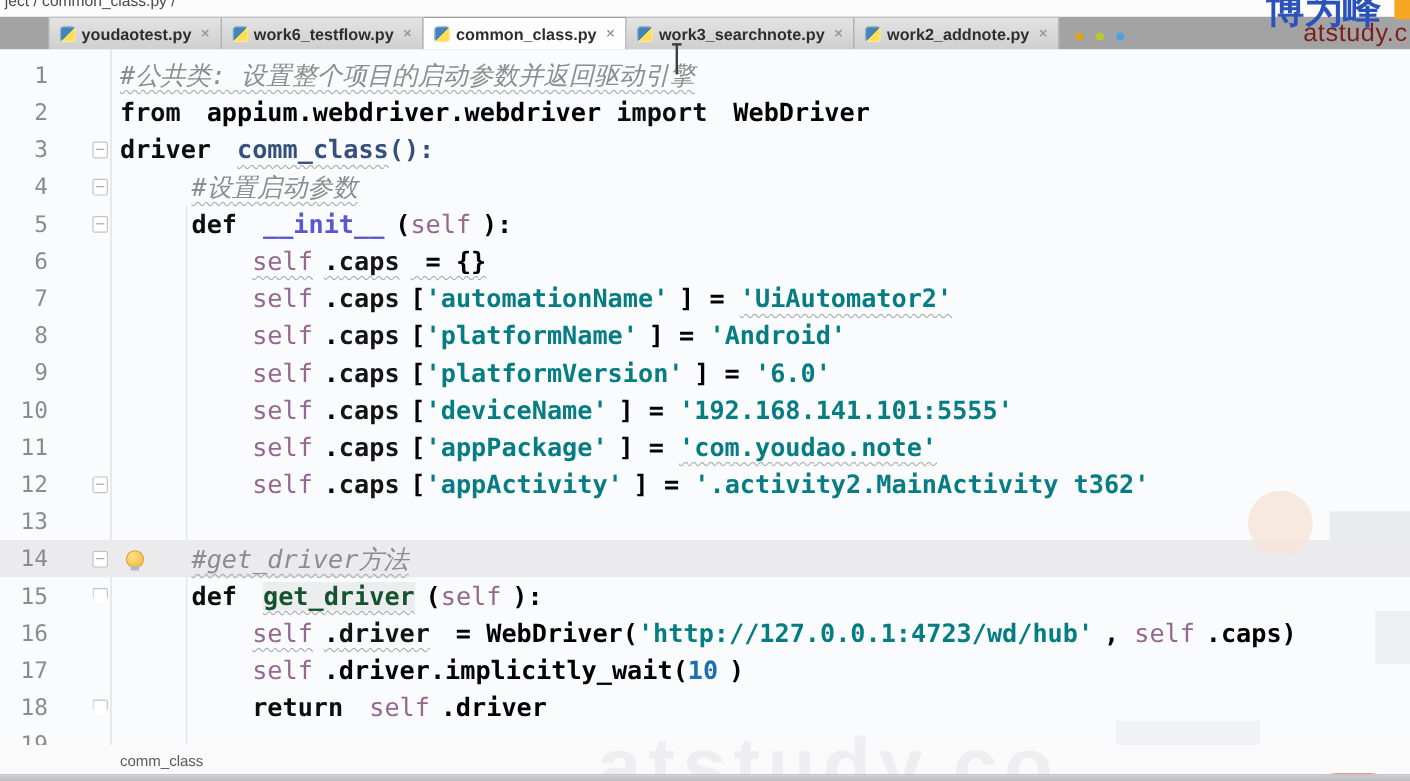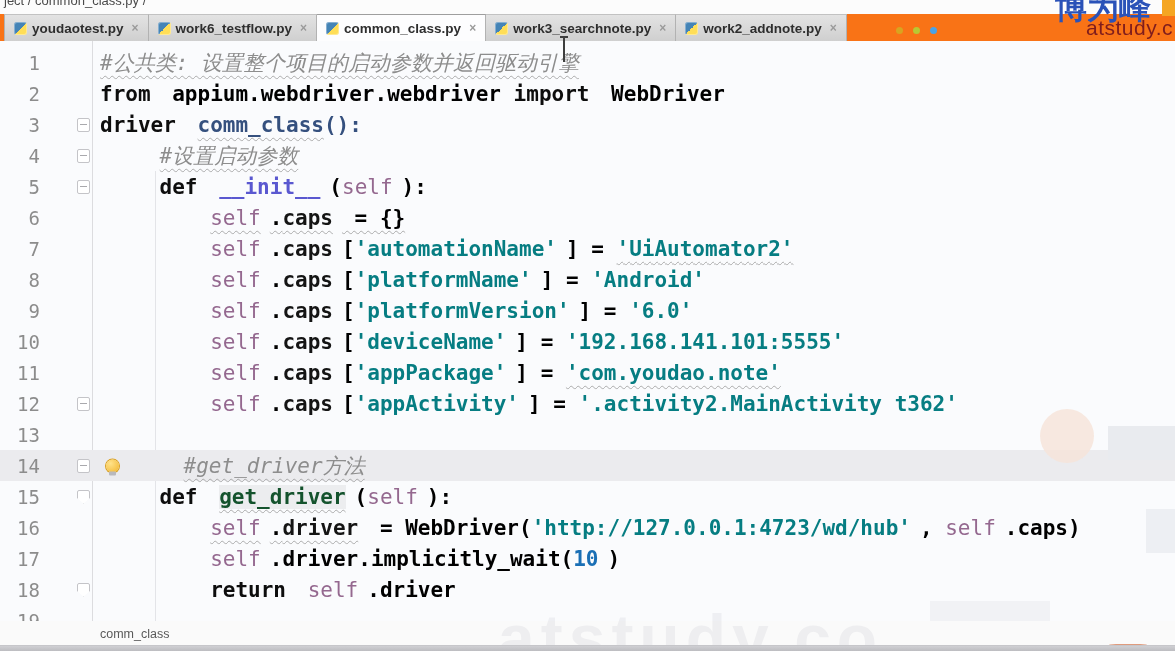--- a/index.html
+++ b/index.html
@@ -4,41 +4,41 @@
 <style>
   html,body{margin:0;padding:0;}
   body{width:1175px;height:651px;overflow:hidden;background:#f7f8fa;font-family:"Liberation Sans",sans-serif;}
   .screen{position:relative;width:1175px;height:651px;overflow:hidden;background:#f7f8fa;}
 
   
   .top-strip{position:absolute;top:0;left:0;right:0;height:14px;background:#fcfcfc;overflow:hidden;}
   .top-strip .crumb{position:absolute;top:-7px;left:4px;font-size:13px;color:#4a4a4a;white-space:nowrap;}
 
   
-  .tab-bar{position:absolute;top:14px;left:0;right:0;height:27px;background:#f97316;border-bottom:1px solid #a8a8a8;display:flex;align-items:stretch;}
+  .tab-bar{position:absolute;top:14px;left:0;right:0;height:27px;background:#a3a3a3;border-bottom:1px solid #a8a8a8;display:flex;align-items:stretch;padding-left:36px;}
   .tab{display:inline-flex;align-items:center;gap:5px;padding:0 9px;border-right:1px solid #b2b2b2;border-top:1px solid #c2c2c2;background:linear-gradient(#e3e3e3,#cfcfcf);color:#2e2e2e;font-size:13.5px;font-weight:600;white-space:nowrap;cursor:default;}
   .tab:first-child{border-left:1px solid #b2b2b2;margin-left:4px;}
   .tab.active{background:#fdfdfe;border-top:1px solid #9e9e9e;position:relative;z-index:2;}
   .pyicon{width:13px;height:13px;border-radius:3px;background:linear-gradient(135deg,#4584b6 50%,#ffde57 50%);flex:none;box-shadow:0 0 0 1px rgba(255,255,255,.35) inset;}
   .tab-close{color:#9a9a9a;font-size:12px;line-height:1;margin-left:3px;}
 
   
   .wm-dots{position:absolute;top:27px;right:238px;display:flex;gap:10px;}
   .wm-dot{width:7px;height:7px;border-radius:50%;}
   .wm-domain{position:absolute;top:16px;right:2px;font-size:21px;color:#7f1d1d;letter-spacing:.5px;white-space:nowrap;}
   .wm-cn{position:absolute;top:-14px;right:24px;font-size:32px;font-weight:900;color:#2a52b8;white-space:nowrap;z-index:6;}
   .wm-orange-sq{position:absolute;top:-6px;right:0;width:13px;height:22px;background:#f5a623;z-index:6;}
 
   
   .editor{position:absolute;top:41px;left:0;width:1175px;height:580px;background:#fafbfd;overflow:hidden;}
   .gutter-sep{position:absolute;top:0;bottom:0;left:92px;width:1px;background:#dcdcdf;}
   .indent-guide{position:absolute;left:155px;top:130px;height:470px;width:1px;background:#e3e4e8;}
   .code-area{position:absolute;top:6px;left:0;right:0;}
   .crow{display:flex;align-items:center;height:31px;position:relative;}
-  .crow.cur{background:#ebebee;gap:24px;}
+  .crow.cur{background:#ebebee;}
   .gutter{width:92px;flex:none;position:relative;height:100%;}
   .lnum{position:absolute;right:52px;top:50%;transform:translateY(-50%);font-family:"DejaVu Sans Mono",monospace;font-size:19px;color:#8c8c8c;}
   .fold{position:absolute;right:2px;top:50%;transform:translateY(-50%);width:11px;height:12px;border:1px solid #c4c4c8;background:#fff;border-radius:2px;}
   .fold.box::after{content:"";position:absolute;left:2px;right:2px;top:5px;height:1px;background:#a9a9ad;}
   .fold.poly{border-radius:2px 2px 5px 5px;clip-path:polygon(0 0,100% 0,100% 60%,50% 100%,0 60%);}
   .bulb{position:absolute;left:106px;top:50%;transform:translateY(-50%);width:13px;height:13px;border-radius:50%;background:radial-gradient(circle at 35% 30%,#ffe28a,#f2b52c);box-shadow:0 0 0 1px #d99f1e;}
   .bulb::after{content:"";position:absolute;left:3px;top:12px;width:7px;height:4px;background:#b9b9bd;border-radius:1px;}
   .code{margin-left:8px;white-space:pre;font-family:"DejaVu Sans Mono",monospace;font-size:21px;font-weight:700;color:#1c1c1c;}
 
   .tok-plain{color:#000000;padding-left:9px;}

